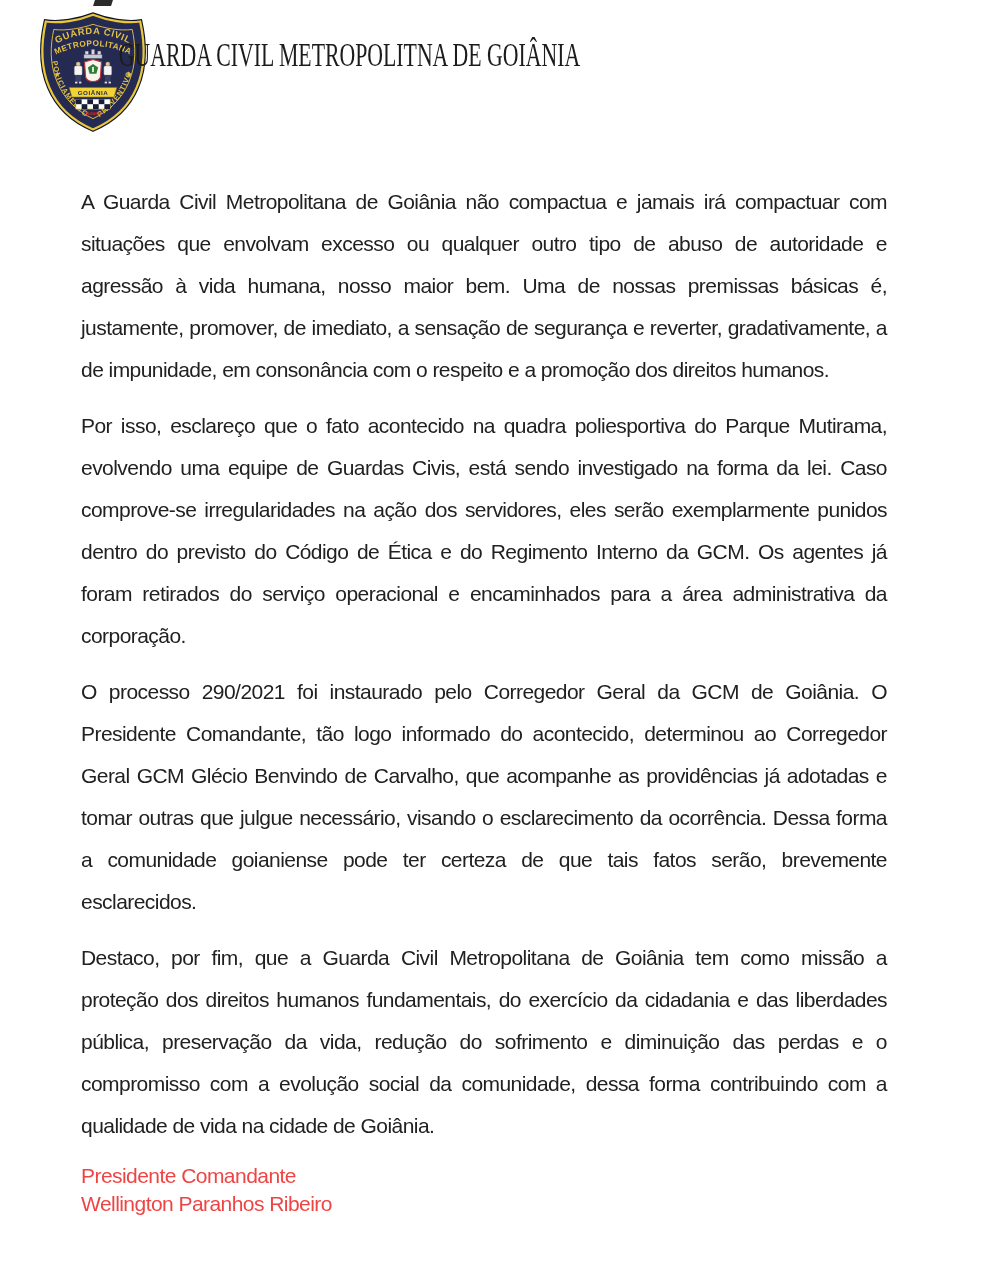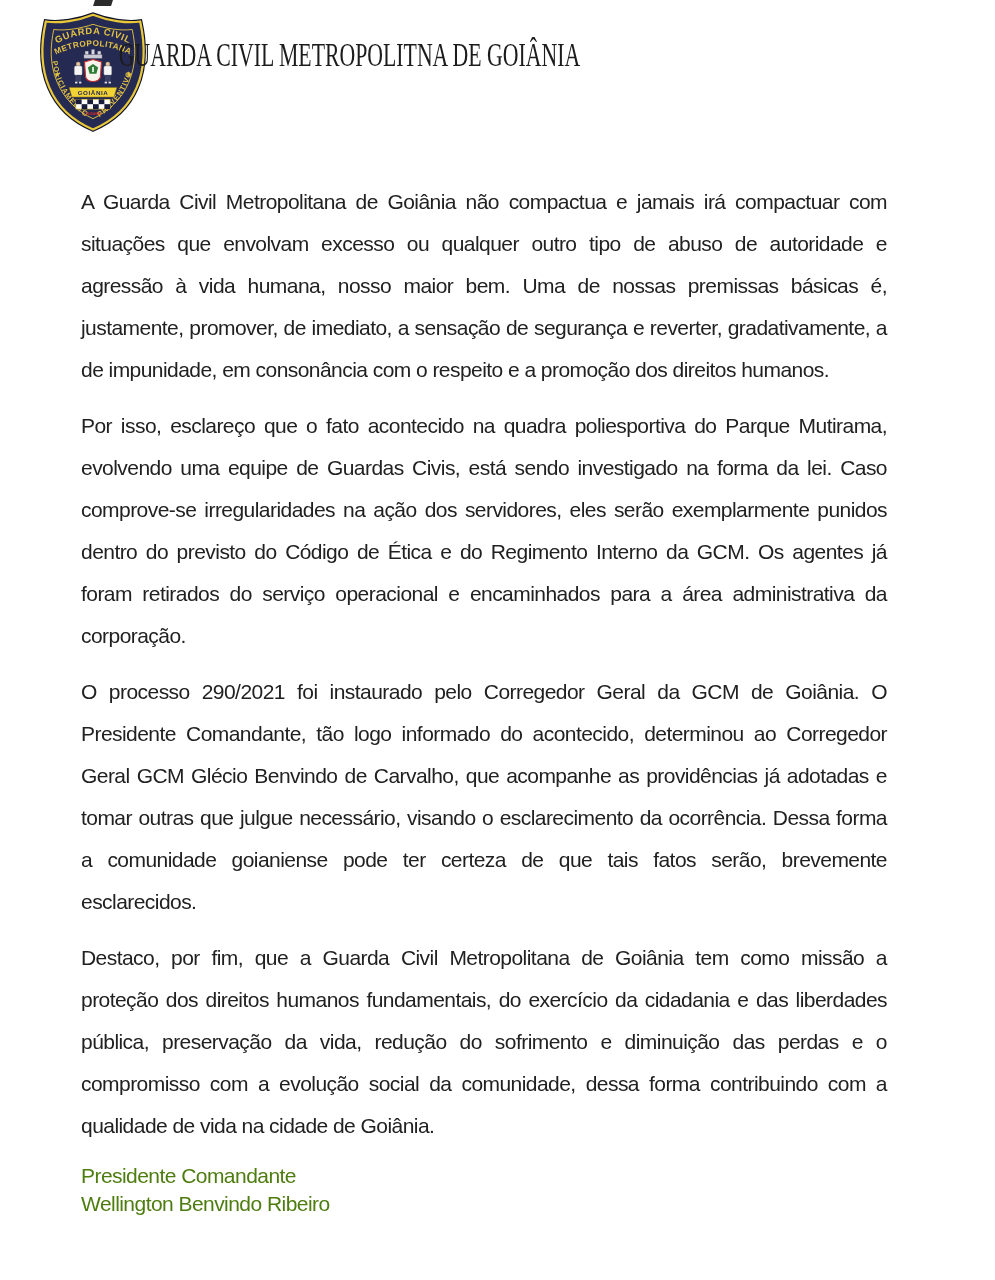--- a/index.html
+++ b/index.html
@@ -59,21 +59,21 @@
     font-size: 21px;
     letter-spacing: -0.55px;
     line-height: 42px;
     text-align: justify;
   }
   .signature {
     margin-top: 15px;
     font-size: 21px;
     letter-spacing: -0.55px;
     line-height: 28px;
-    color: #4d7c0f;
+    color: #ef4444;
   }
 </style>
 </head>
 <body>
 
 <div class="page">
 
   <div class="scan-mark"></div>
 
   <div class="badge-wrap">
@@ -162,17 +162,17 @@
   </div>
 
   <div class="content">
     <p>A Guarda Civil Metropolitana de Goiânia não compactua e jamais irá compactuar com situações que envolvam excesso ou qualquer outro tipo de abuso de autoridade e agressão à vida humana, nosso maior bem. Uma de nossas premissas básicas é, justamente, promover, de imediato, a sensação de segurança e reverter, gradativamente, a de impunidade, em consonância com o respeito e a promoção dos direitos humanos.</p>
     <p>Por isso, esclareço que o fato acontecido na quadra poliesportiva do Parque Mutirama, evolvendo uma equipe de Guardas Civis, está sendo investigado na forma da lei. Caso comprove-se irregularidades na ação dos servidores, eles serão exemplarmente punidos dentro do previsto do Código de Ética e do Regimento Interno da GCM. Os agentes já foram retirados do serviço operacional e encaminhados para a área administrativa da corporação.</p>
     <p>O processo 290/2021 foi instaurado pelo Corregedor Geral da GCM de Goiânia. O Presidente Comandante, tão logo informado do acontecido, determinou ao Corregedor Geral GCM Glécio Benvindo de Carvalho, que acompanhe as providências já adotadas e tomar outras que julgue necessário, visando o esclarecimento da ocorrência. Dessa forma a comunidade goianiense pode ter certeza de que tais fatos serão, brevemente esclarecidos.</p>
     <p>Destaco, por fim, que a Guarda Civil Metropolitana de Goiânia tem como missão a proteção dos direitos humanos fundamentais, do exercício da cidadania e das liberdades pública, preservação da vida, redução do sofrimento e diminuição das perdas e o compromisso com a evolução social da comunidade, dessa forma contribuindo com a qualidade de vida na cidade de Goiânia.</p>
 
     <div class="signature">
       <div>Presidente Comandante</div>
-      <div>Wellington Benvindo Ribeiro</div>
+      <div>Wellington Paranhos Ribeiro</div>
     </div>
   </div>
 
 </div>
 
 </body></html>

